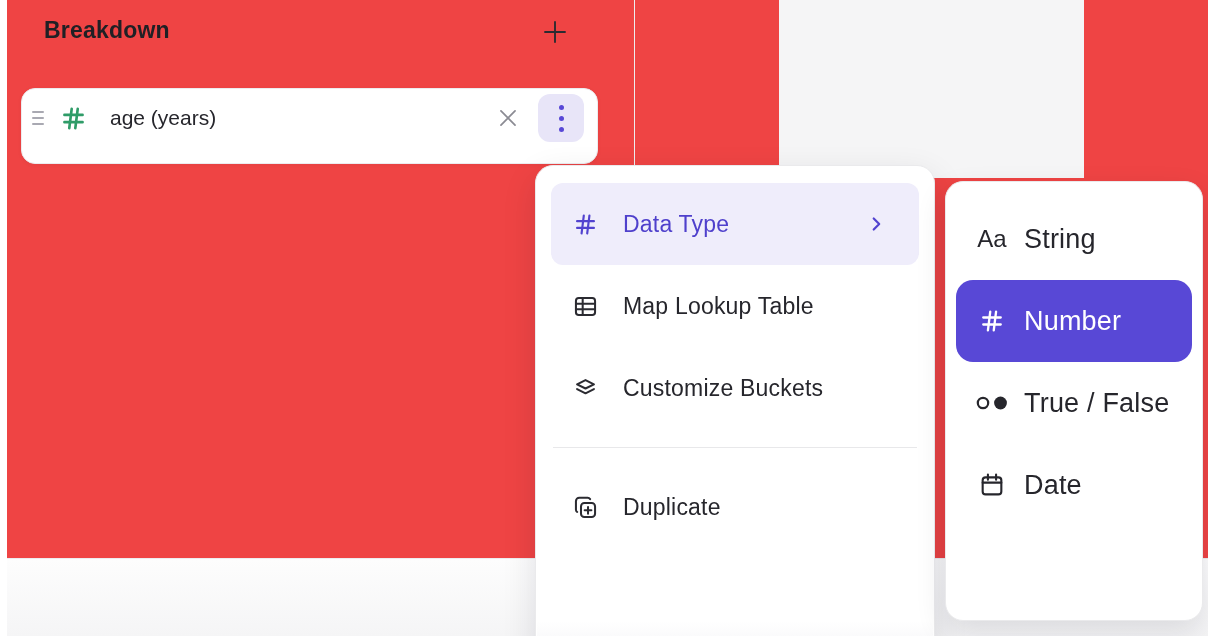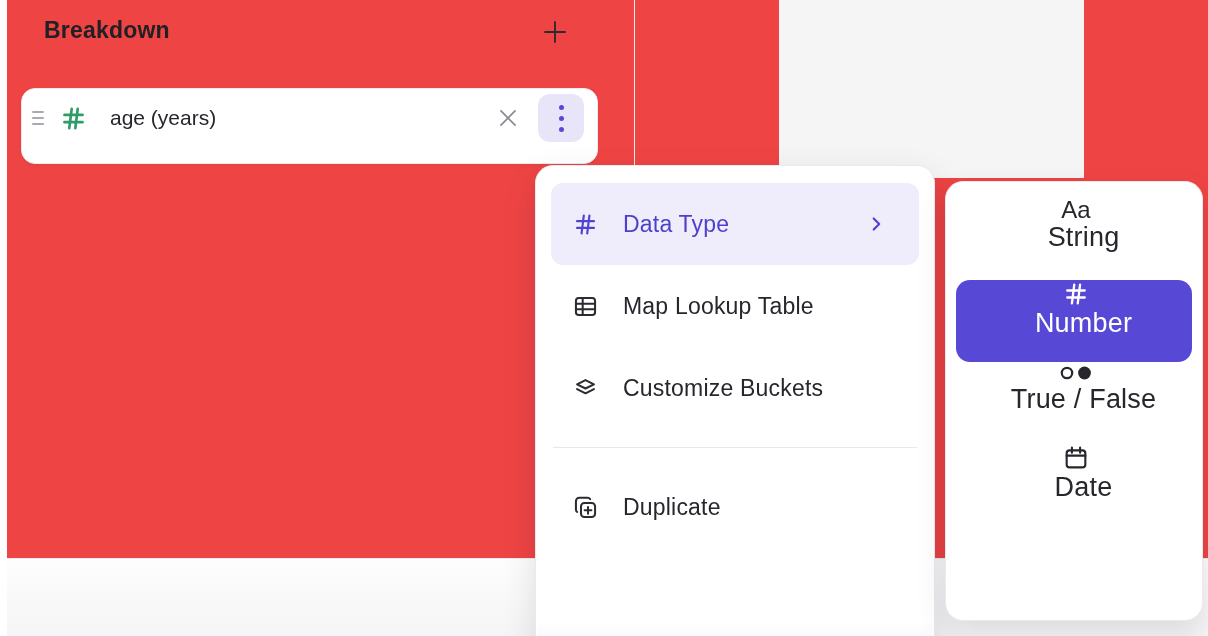--- a/index.html
+++ b/index.html
@@ -45,24 +45,24 @@
   .menu-item .mi-label { font-size:23px; font-weight:500; color:#26262c; letter-spacing:.2px; }
   .menu-item.highlighted { background:#efedfb; }
   .menu-item.highlighted .mi-label { color:#4f40cc; }
   .menu-item .mi-chevron { margin-left:auto; display:flex; }
   .menu-divider { height:1px; background:#e8e8ea; margin:18px 2px; }
 
   
   .submenu { position:absolute; left:938px; top:181px; width:258px; height:440px; background:#ffffff;
              border:1px solid #eaeaec; border-radius:18px; box-shadow:0 12px 30px rgba(20,20,45,.12);
              padding:16px 10px; }
-  .sub-item { display:flex; align-items:center; height:82px; padding-left:19px; border-radius:14px; cursor:pointer;flex-direction:column; }
+  .sub-item { display:flex; align-items:center; height:82px; padding-left:19px; border-radius:14px; cursor:pointer; }
   .sub-item .si-icon { width:34px; display:flex; align-items:center; justify-content:center; margin-right:15px; }
   .sub-item .si-label { font-size:27px; font-weight:500; color:#26262c; letter-spacing:.2px; }
-  .sub-item.selected { background:#5848d6; }
+  .sub-item.selected { background:#5848d6;border-radius:17px; }
   .sub-item.selected .si-label { color:#ffffff; }
   .aa-glyph { font-size:24px; font-weight:500; color:#26262c; line-height:1; }
 
   svg { display:block; }
 </style>
 </head>
 <body>
 
 <div class="stage">
 

